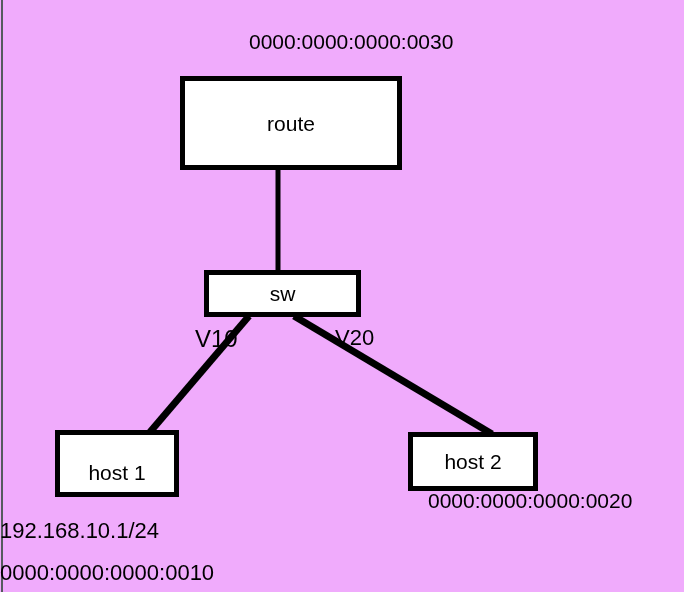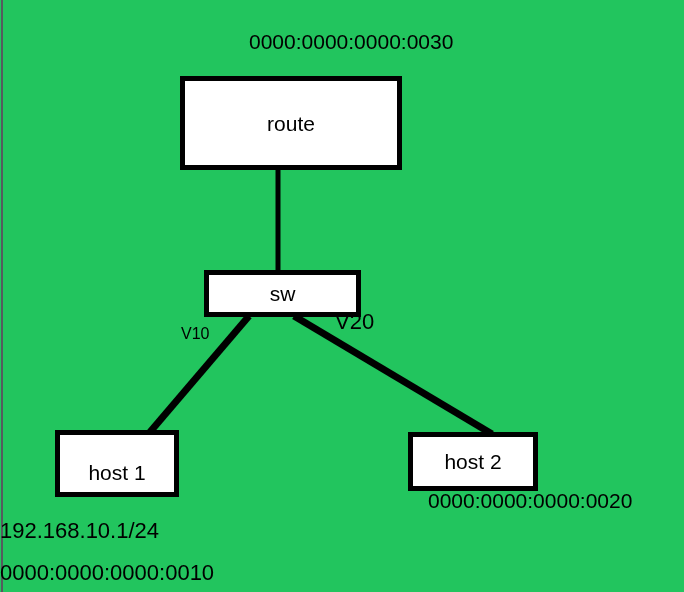--- a/index.html
+++ b/index.html
@@ -5,21 +5,21 @@
 <style>
   html, body {
     margin: 0;
     padding: 0;
     background: #ffffff;
   }
   #canvas {
     position: relative;
     width: 684px;
     height: 592px;
-    background: #22c55e;
+    background: #f0abfc;
     overflow: hidden;
     font-family: "Liberation Sans", sans-serif;
     color: #000000;
   }
   
   .left-edge-rule {
     position: absolute;
     left: 1px;
     top: 0;
     width: 2px;
@@ -64,27 +64,27 @@
     white-space: nowrap;
     color: #000000;
     z-index: 4;
   }
   #router-mac-label {
     left: 249px;
     top: 30px;
     font-size: 21px;
   }
   #vlan10-label {
-    left: 181px;
+    left: 195px;
     top: 325px;
-    font-size: 16px;
+    font-size: 24px;
   }
   #vlan20-label {
     left: 335px;
-    top: 309px;
+    top: 325px;
     font-size: 22px;
   }
   .addr-block {
     position: absolute;
     z-index: 4;
     color: #000000;
   }
   #host1-addresses {
     left: 0px;
     top: 510px;

